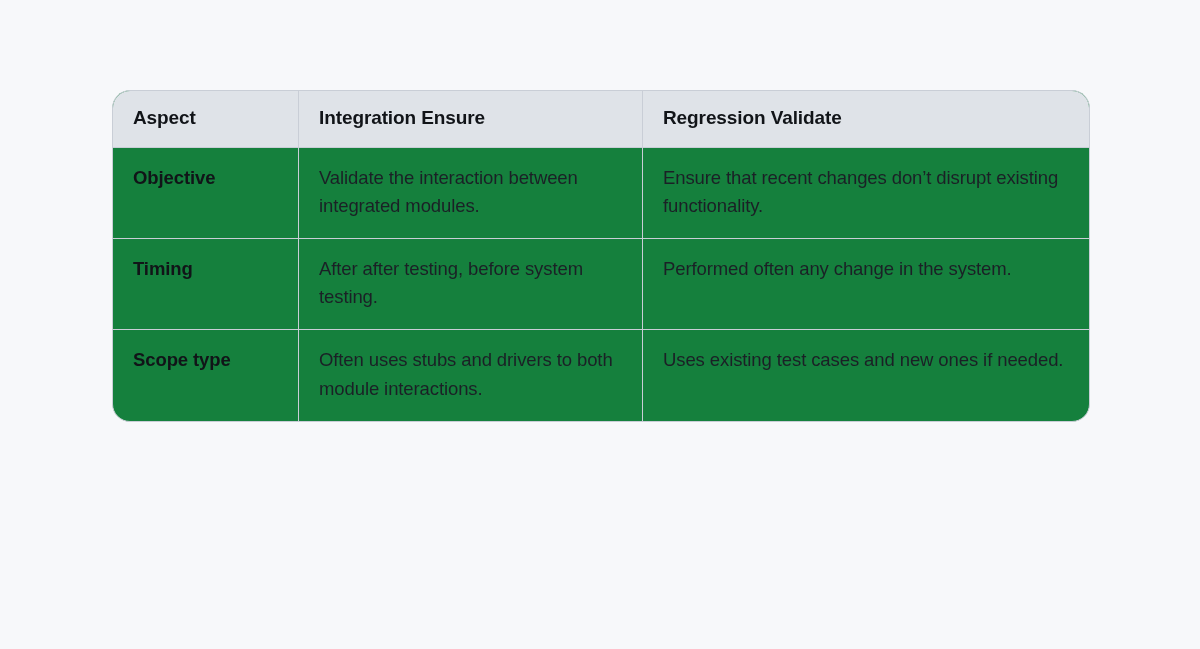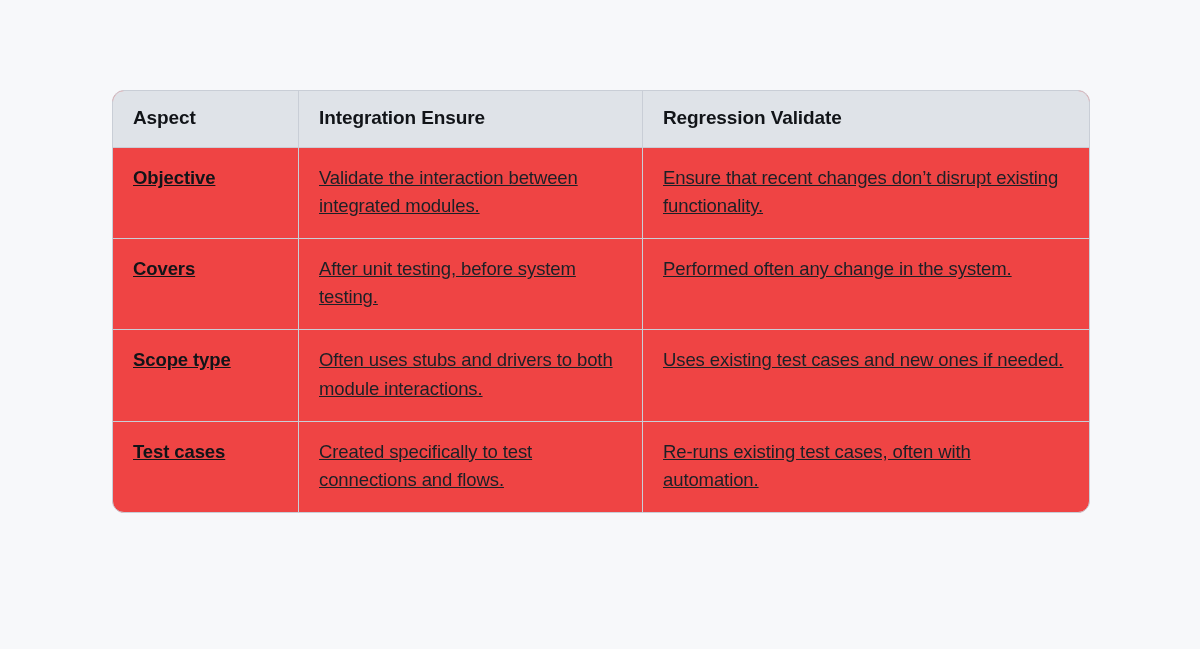--- a/index.html
+++ b/index.html
@@ -22,23 +22,23 @@
   .table-wrap {
     position: absolute;
     left: 112px;
     top: 90px;
     width: 976px;
   }
   table.compare {
     width: 976px;
     border-collapse: separate;
     border-spacing: 0;
-    background: #ef4444;
+    background: #15803d;
     border: 1px solid #c9ced6;
-    border-radius: 12px;
+    border-radius: 18px;
     overflow: hidden;
     table-layout: fixed;
   }
   table.compare th,
   table.compare td {
     border-right: 1px solid #c9ced6;
     border-bottom: 1px solid #c9ced6;
     padding: 16px 20px 18px 20px;
     vertical-align: top;
     text-align: left;
@@ -61,21 +61,20 @@
   }
   col.c-aspect { width: 186px; }
   col.c-integration { width: 344px; }
   col.c-regression { width: 446px; }
 
   tbody td {
     font-size: 18.5px;
     line-height: 1.52;
     color: #1b2026;
     letter-spacing: -0.1px;
-    text-decoration: underline;
   }
   tbody td.aspect-cell {
     font-weight: bold;
     color: #111418;
     font-size: 18.5px;
   }
 </style>
 </head>
 <body>
 
@@ -94,30 +93,25 @@
           <th>Regression Validate</th>
         </tr>
       </thead>
       <tbody>
         <tr>
           <td class="aspect-cell">Objective</td>
           <td>Validate the interaction between integrated modules.</td>
           <td>Ensure that recent changes don’t disrupt existing functionality.</td>
         </tr>
         <tr>
-          <td class="aspect-cell">Covers</td>
-          <td>After unit testing, before system testing.</td>
+          <td class="aspect-cell">Timing</td>
+          <td>After after testing, before system testing.</td>
           <td>Performed often any change in the system.</td>
         </tr>
         <tr>
           <td class="aspect-cell">Scope type</td>
           <td>Often uses stubs and drivers to both module interactions.</td>
           <td>Uses existing test cases and new ones if needed.</td>
         </tr>
-        <tr>
-          <td class="aspect-cell">Test cases</td>
-          <td>Created specifically to test connections and flows.</td>
-          <td>Re-runs existing test cases, often with automation.</td>
-        </tr>
       </tbody>
     </table>
   </div>
 </div>
 
 </body></html>

